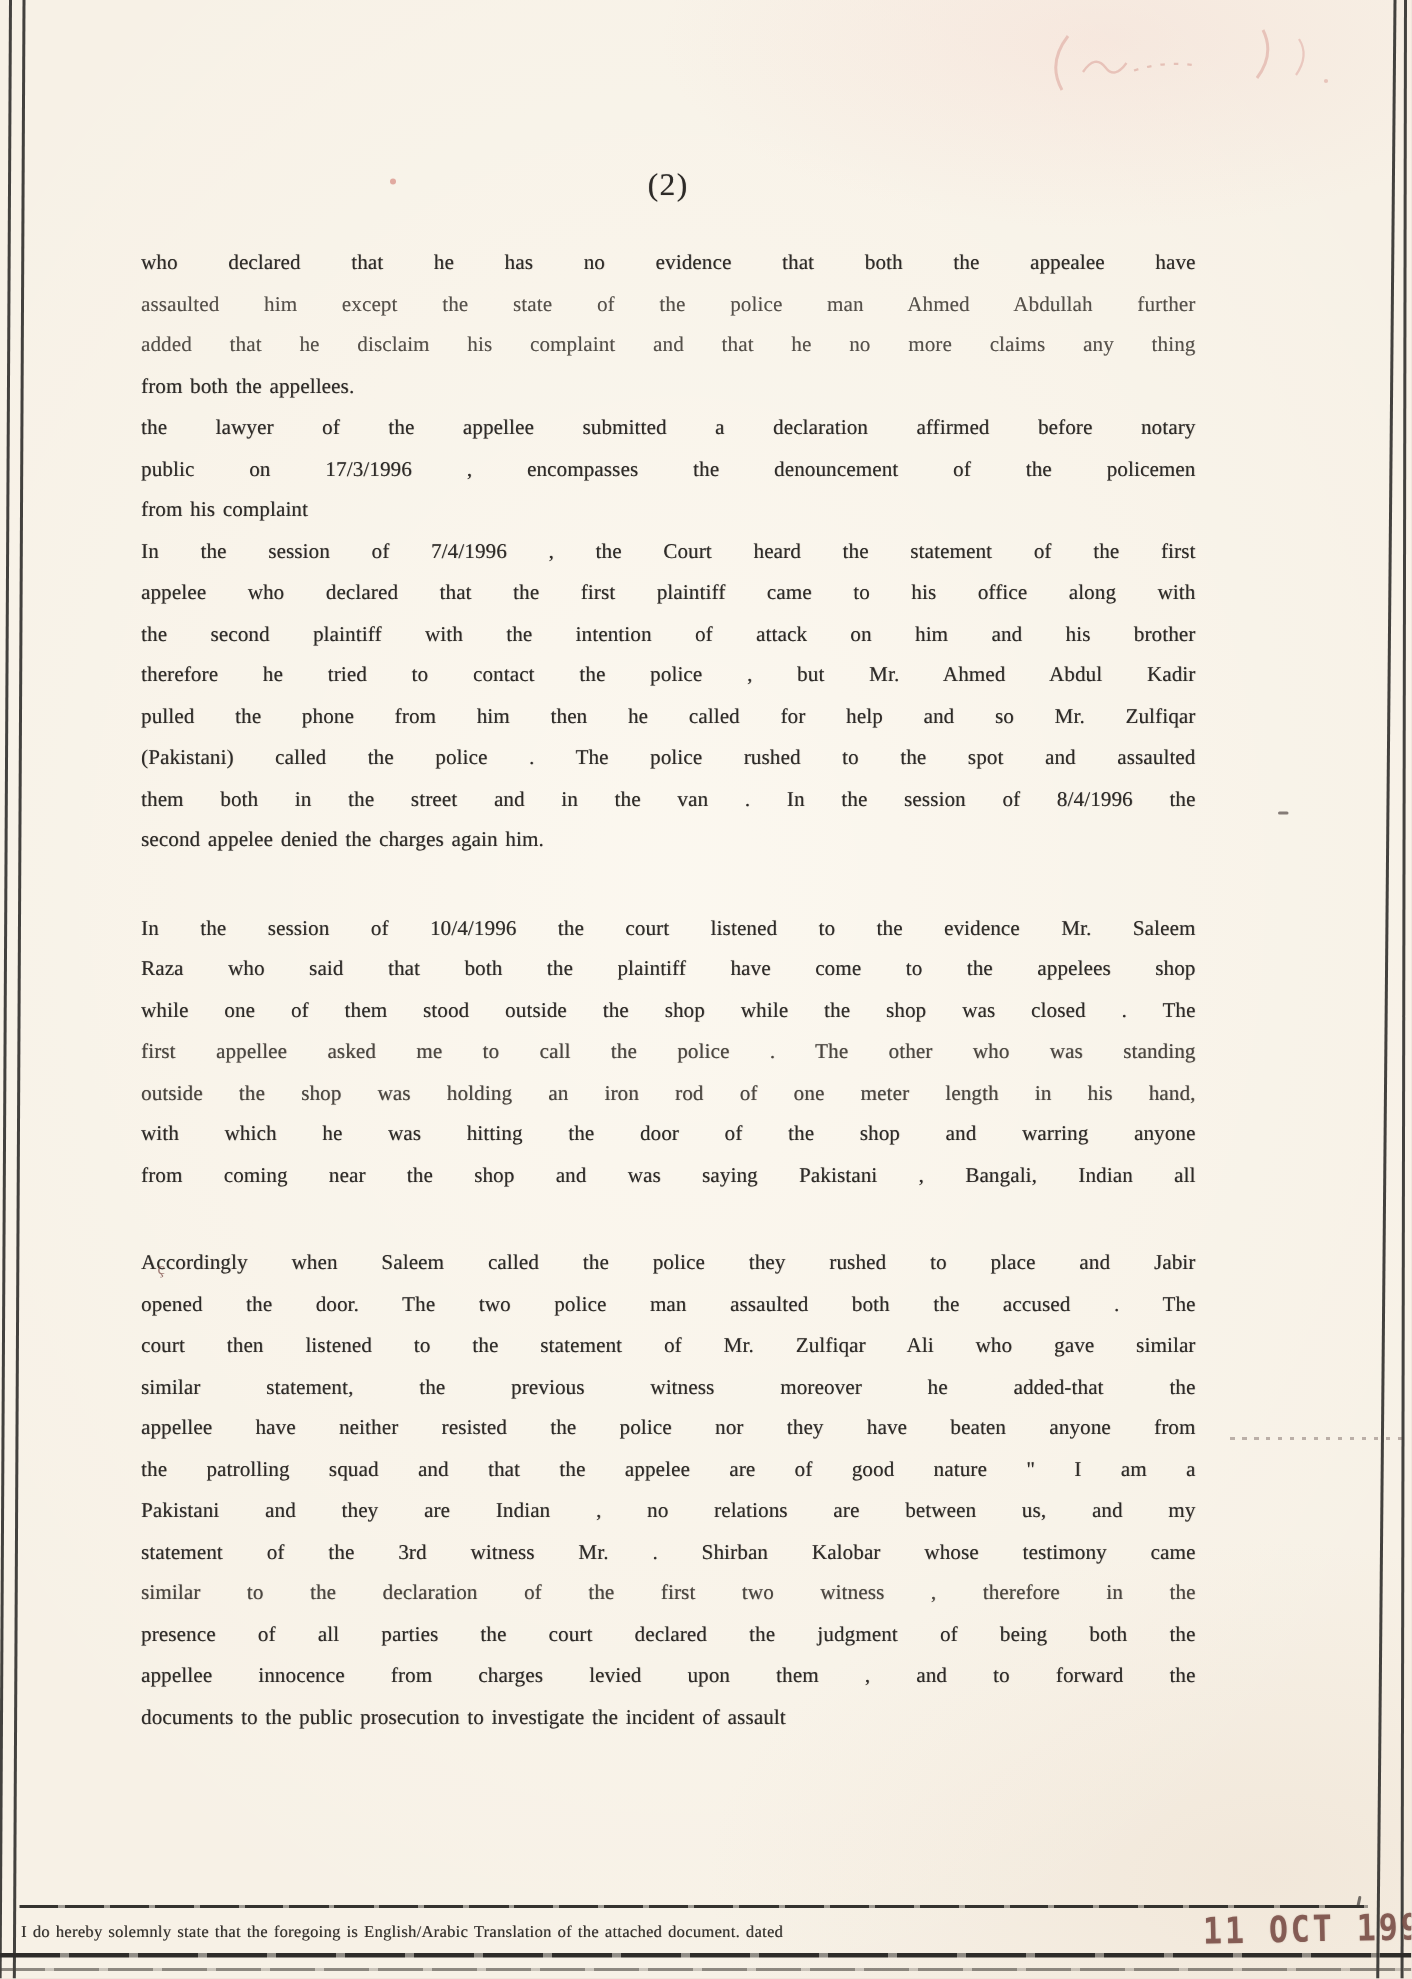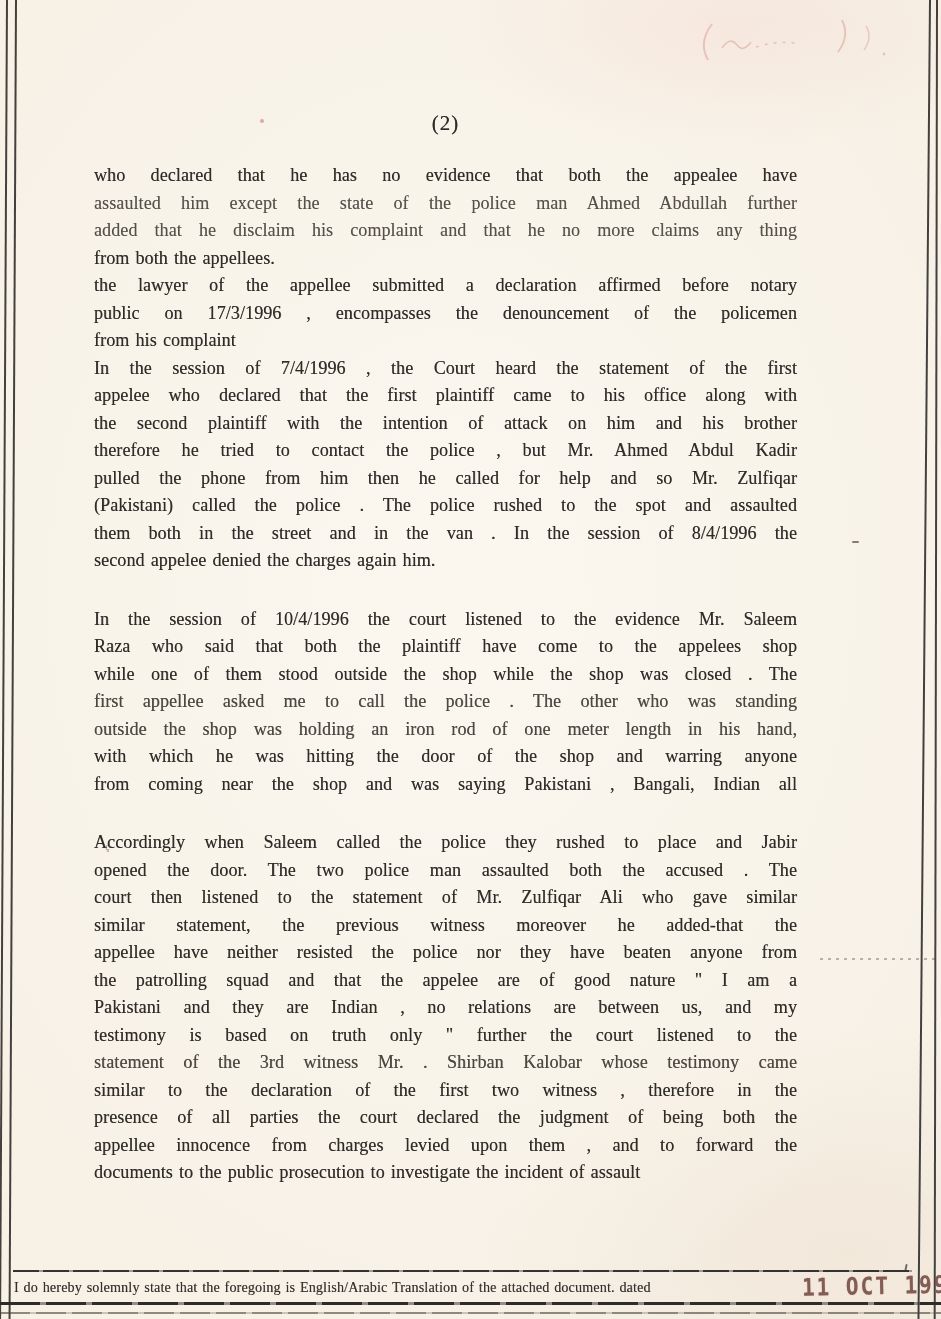--- a/index.html
+++ b/index.html
@@ -24,42 +24,42 @@
   .vline.r-outer{left:936px;width:2px;transform:rotate(0.10deg);transform-origin:top right;}
 
   .content{position:absolute;left:94px;top:108px;width:703px;}
   .pagenum{
     text-align:center;font-size:21px;line-height:30px;margin:0 0 24px 0;
     letter-spacing:1px;text-shadow:0 0 .5px rgba(30,30,30,.65);
   }
   .para{margin:0;}
   .para.gap{margin-top:31px;}
   .line{
-    font-size:18px;line-height:27.5px;
+    font-size:14px;line-height:27.5px;
     text-align:justify;text-align-last:justify;
     word-spacing:1.5px;letter-spacing:.1px;
     text-shadow:.3px .3px .45px rgba(45,42,38,.55);
     white-space:normal;
   }
   .line.last{text-align-last:left;}
   
   .para:nth-child(1) .line:nth-child(2),
   .para:nth-child(1) .line:nth-child(3){color:#55504a;text-shadow:.2px .2px .3px rgba(70,65,60,.4);}
   .para:nth-child(4) .line:nth-child(4),
   .para:nth-child(4) .line:nth-child(5){color:#4c4741;}
   .para:nth-child(5) .line:nth-child(9){color:#4c4741;}
 
   
   .rule{position:absolute;background:#35332f;}
   .rule.f-top{left:13px;top:1270px;width:899px;height:2px;background:repeating-linear-gradient(90deg,#35332f 0 26px,rgba(53,51,47,.45) 26px 30px);}
   .rule.f-bot{left:0;top:1302px;width:941px;height:3px;background:repeating-linear-gradient(90deg,#2e2c29 0 40px,rgba(46,44,41,.5) 40px 46px);}
   .rule.f-edge{left:0;top:1312px;width:941px;height:2px;background:repeating-linear-gradient(90deg,rgba(70,66,60,.6) 0 30px,rgba(70,66,60,.25) 30px 36px);}
   .footer-text{
     position:absolute;left:14px;top:1276px;width:790px;
-    font-size:14px;line-height:24px;letter-spacing:.2px;word-spacing:1px;
+    font-size:11px;line-height:24px;letter-spacing:.2px;word-spacing:1px;
     color:#34312d;text-shadow:.3px .3px .4px rgba(45,42,38,.5);
     white-space:nowrap;
   }
   .stamp{
     position:absolute;left:802px;top:1274px;
     font-family:"DejaVu Sans Mono", monospace;
     font-weight:bold;font-size:21px;letter-spacing:2px;white-space:nowrap;
     color:rgba(122,79,72,.85);
     transform:rotate(-1.2deg) scaleY(1.15);
     text-shadow:0 0 .8px rgba(122,79,72,.45);
@@ -129,21 +129,20 @@
           <div class="line">from coming near the shop and was saying Pakistani , Bangali, Indian all</div>
         </div>
         <div class="para gap">
           <div class="line">Accordingly when Saleem called the police they rushed to place and Jabir</div>
           <div class="line">opened the door. The two police man assaulted both the accused . The</div>
           <div class="line">court then listened to the statement of Mr. Zulfiqar Ali who gave similar</div>
           <div class="line">similar statement, the previous witness moreover he added-that the</div>
           <div class="line">appellee have neither resisted the police nor they have beaten anyone from</div>
           <div class="line">the patrolling squad and that the appelee are of good nature " I am a</div>
           <div class="line">Pakistani and they are Indian , no relations are between us, and my</div>
-          <div class="line">testimony is based on truth only " further the court listened to the</div>
           <div class="line">statement of the 3rd witness Mr. . Shirban Kalobar whose testimony came</div>
           <div class="line">similar to the declaration of the first two witness , therefore in the</div>
           <div class="line">presence of all parties the court declared the judgment of being both the</div>
           <div class="line">appellee innocence from charges levied upon them , and to forward the</div>
           <div class="line last">documents to the public prosecution to investigate the incident of assault</div>
         </div>
       </div>
   </div>
 
   <div class="speck s1"></div>

